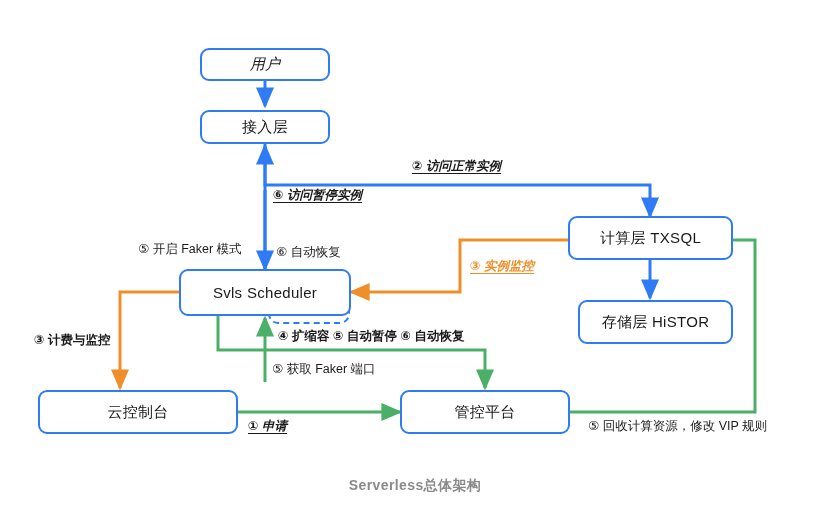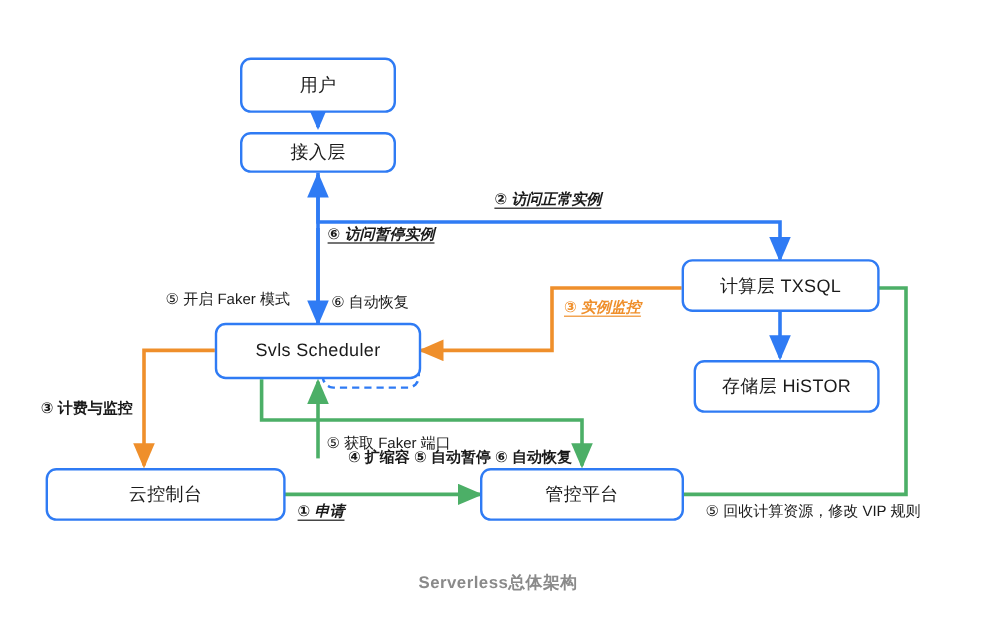--- a/index.html
+++ b/index.html
@@ -134,21 +134,21 @@
 
     <path d="M218,316 L218,350 L485,350 L485,388" stroke="#4caf67" stroke-width="3" fill="none" marker-end="url(#ah-green)"></path>
 
     <path d="M570,412 L755,412 L755,240 L693,240" stroke="#4caf67" stroke-width="3" fill="none" marker-end="url(#ah-green)"></path>
 
     <path d="M265,382 L265,318" stroke="#4caf67" stroke-width="3" fill="none" marker-end="url(#ah-green)"></path>
   </svg>
 
   <div class="dashed-loop" style="left:268px; top:272px; width:82px; height:52px;"></div>
 
-  <div class="node" style="left:200px; top:48px; width:130px; height:46px;">
+  <div class="node" style="left:200px; top:48px; width:130px; height:33px;font-style:italic;">
     <span>用户</span>
   </div>
 
   <div class="node" style="left:179px; top:269px; width:172px; height:47px;">
     <span>Svls Scheduler</span>
   </div>
 
   <div class="node" style="left:200px; top:110px; width:130px; height:34px;">
     <span>接入层</span>
   </div>
@@ -170,25 +170,25 @@
   </div>
 
   <div class="lbl bold ul" style="left:412px; top:160px;">② 访问正常实例</div>
 
   <div class="lbl bold ul" style="left:273px; top:189px;">⑥ 访问暂停实例</div>
 
   <div class="lbl" style="left:138px; top:243px;">⑤ 开启 Faker 模式</div>
 
   <div class="lbl" style="left:276px; top:246px;">⑥ 自动恢复</div>
 
-  <div class="lbl bold ul orange" style="left:470px; top:250px;">③ 实例监控</div>
+  <div class="lbl bold ul orange" style="left:470px; top:260px;">③ 实例监控</div>
 
   <div class="lbl bold" style="left:34px; top:334px;">③ 计费与监控</div>
 
-  <div class="lbl bold" style="left:290px; top:330px;margin-top:45px;">④ 扩缩容 ⑤ 自动暂停 ⑥ 自动恢复</div>
+  <div class="lbl bold" style="left:278px; top:330px;">④ 扩缩容 ⑤ 自动暂停 ⑥ 自动恢复</div>
 
   <div class="lbl" style="left:272px; top:363px;">⑤ 获取 Faker 端口</div>
 
   <div class="lbl bold ul" style="left:248px; top:420px;">① 申请</div>
 
   <div class="lbl" style="left:588px; top:420px;">⑤ 回收计算资源，修改 VIP 规则</div>
 
 
   <div class="caption">Serverless总体架构</div>
 

